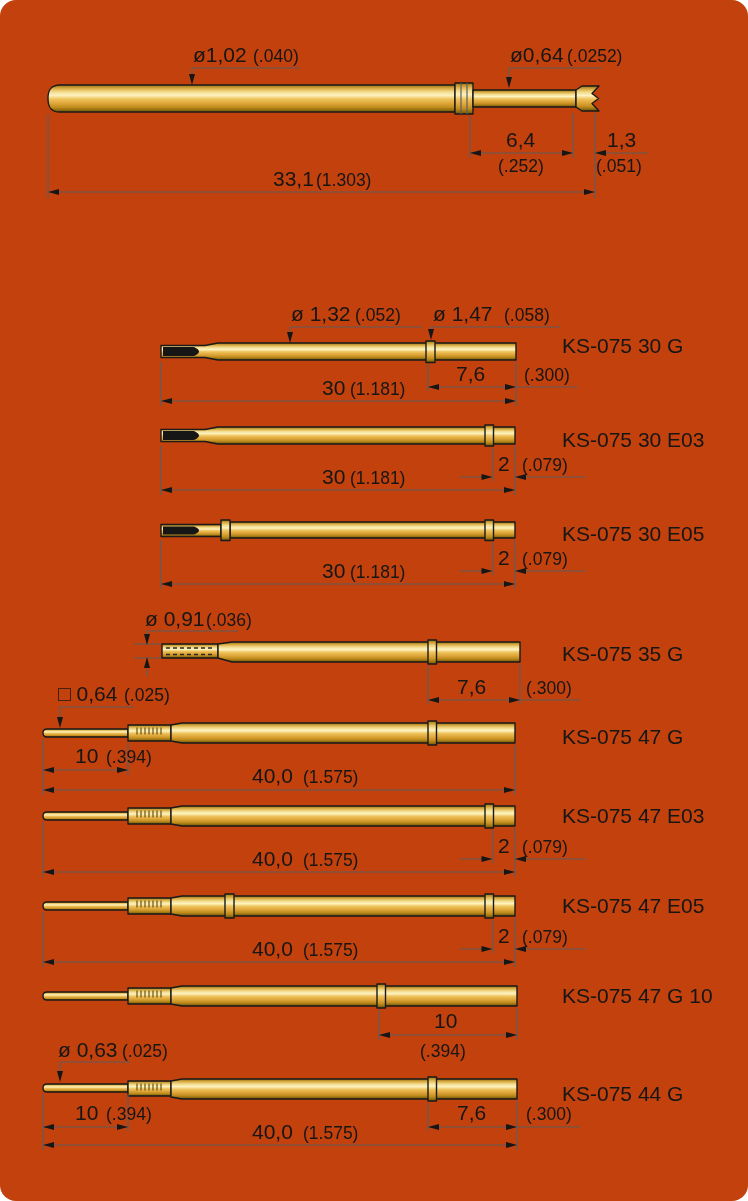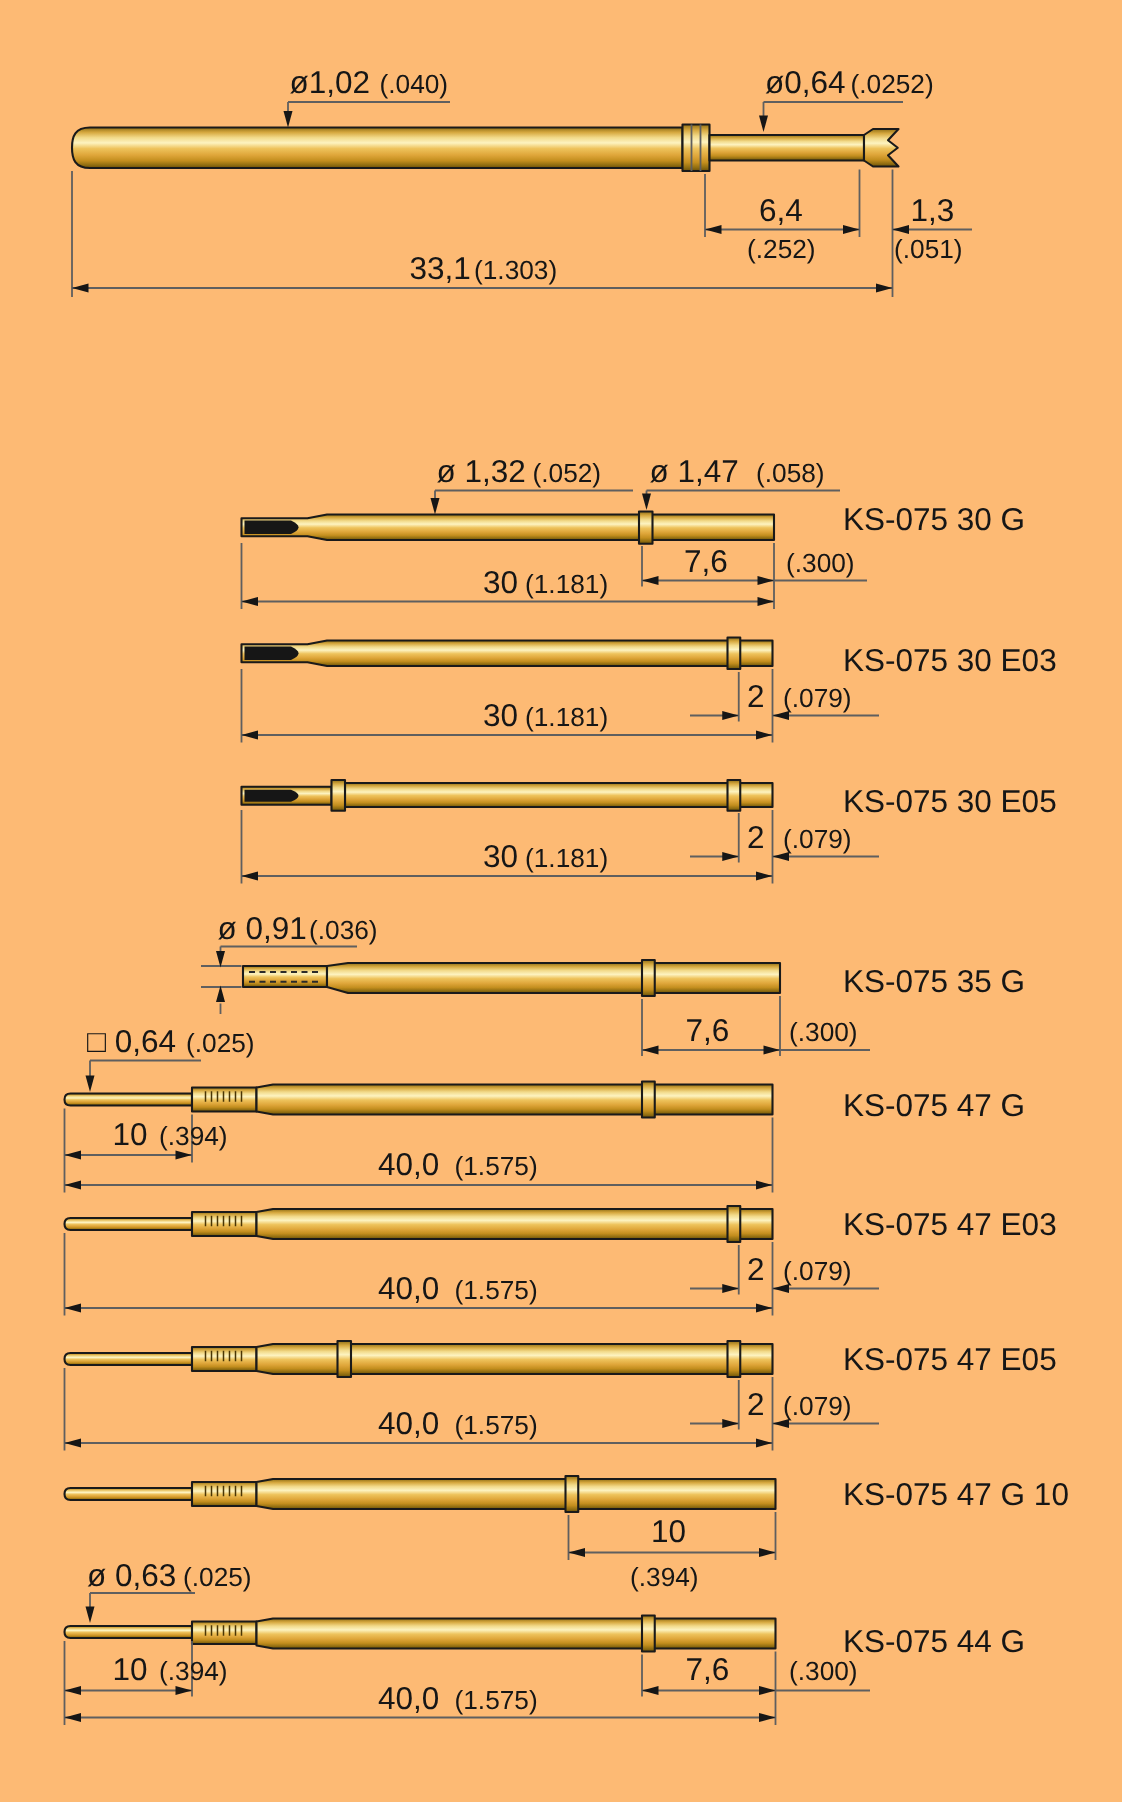--- a/index.html
+++ b/index.html
@@ -1,17 +1,17 @@
 <!DOCTYPE html>
 <html><head>
 <meta charset="utf-8">
 <style>
   html,body{margin:0;padding:0;background:#ffffff;}
-  .canvas{position:relative;width:748px;height:1201px;background:#fdba74;overflow:hidden;
-          font-family:"Liberation Sans", sans-serif;}
+  .canvas{position:relative;width:748px;height:1201px;background:#c2410c;overflow:hidden;
+          font-family:"Liberation Sans", sans-serif;border-radius:16px;}
   svg{display:block;}
   svg text{font-family:"Liberation Sans", sans-serif;fill:#161616;}
   .t21{font-size:21px;}
   .t18{font-size:17.5px;}
   .lbl{font-size:21px;}
   .body{fill:url(#gold);stroke:#1a1a1a;stroke-width:1.4;stroke-linejoin:round;}
   .slot{fill:#161616;stroke:none;}
   .dim{stroke:#5f5f5f;stroke-width:1.2;fill:none;}
   .hid{stroke:#2a2a2a;stroke-width:1.3;fill:none;stroke-dasharray:4 3;}
   .arr{fill:#161616;stroke:none;}

